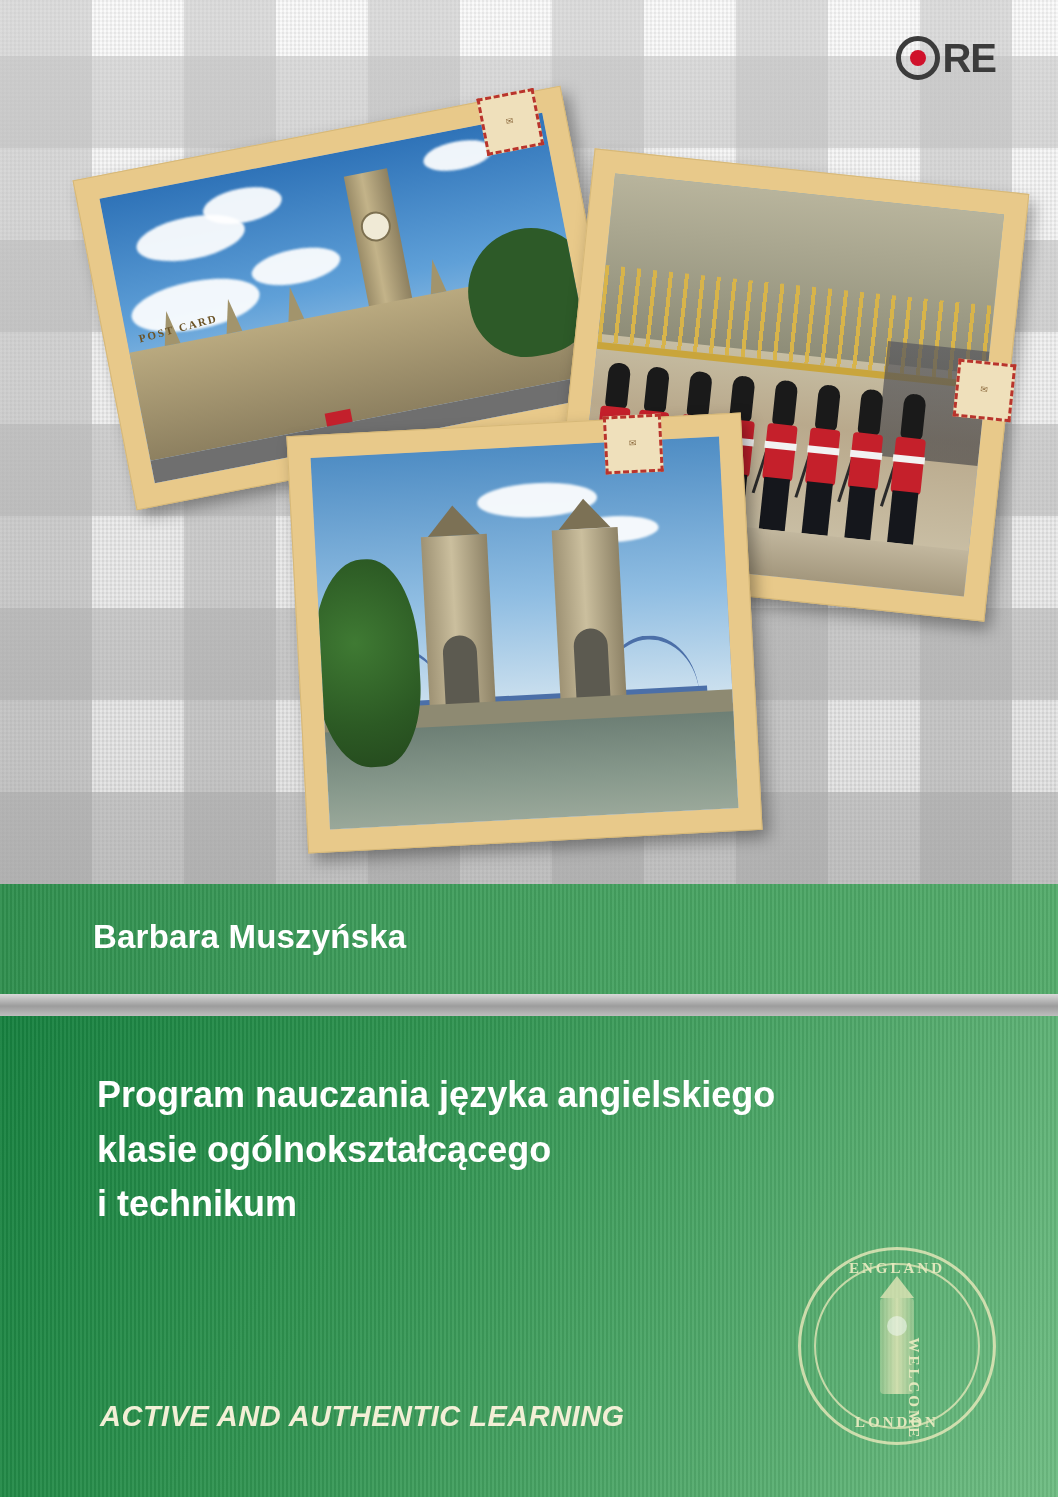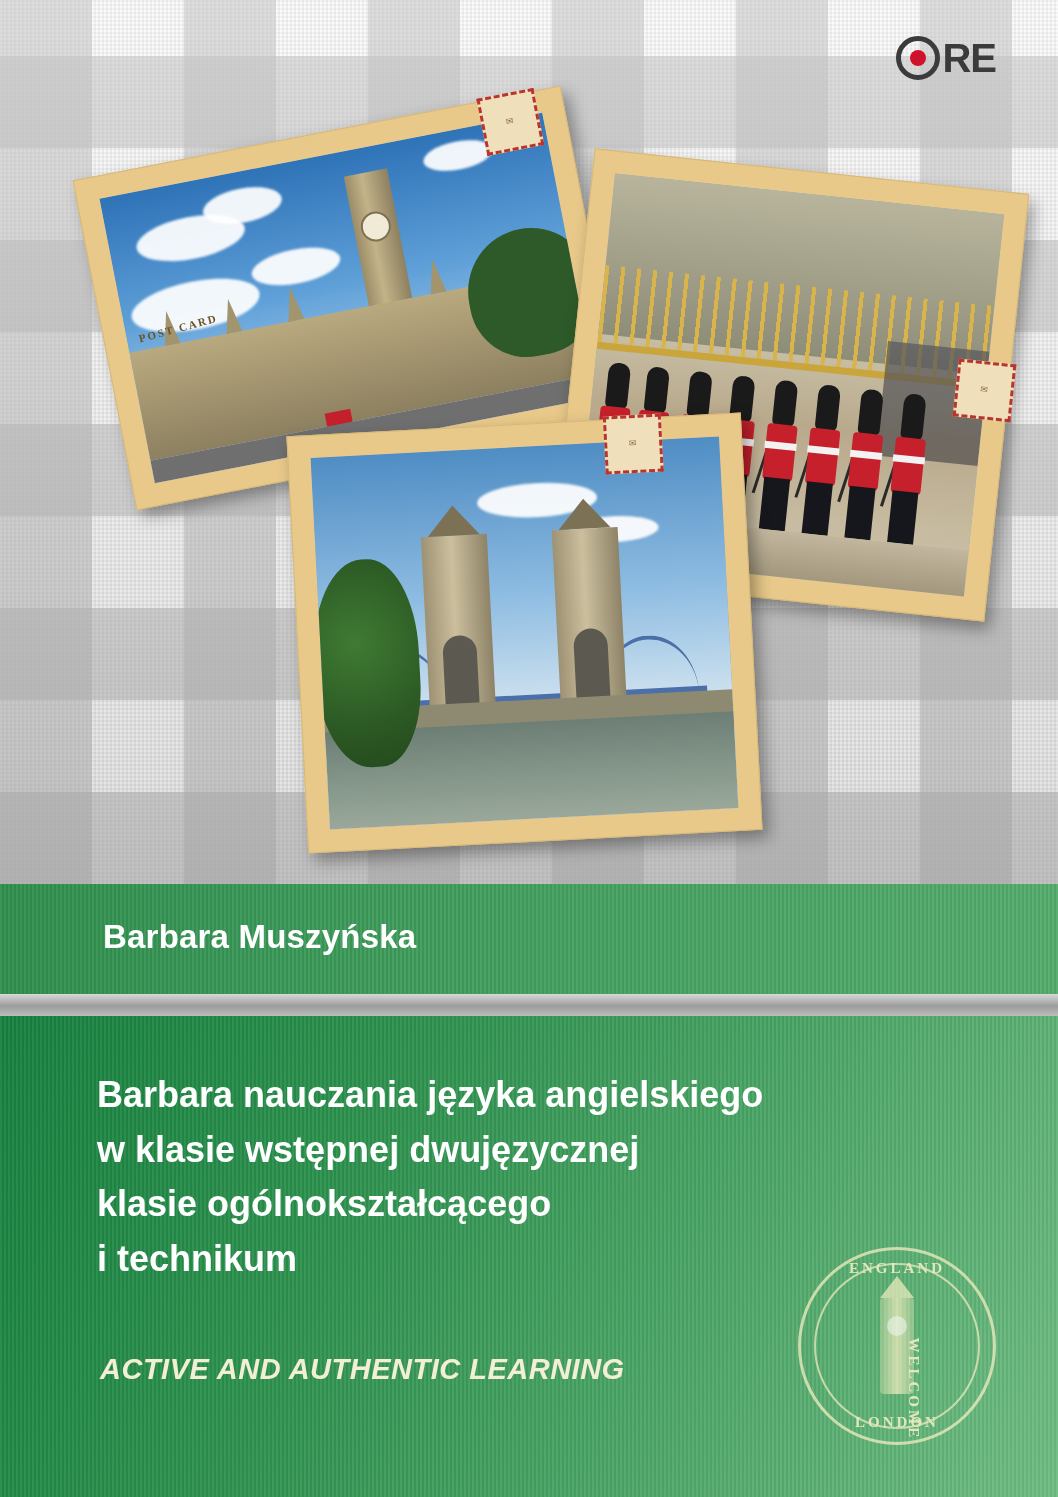--- a/index.html
+++ b/index.html
@@ -354,21 +354,21 @@
   .band-author {
     position: absolute;
     left: 0; top: 884px;
     width: 1058px; height: 110px;
     background:
       repeating-linear-gradient(90deg, rgba(255,255,255,0.05) 0 2px, rgba(0,0,0,0.05) 2px 4px),
       linear-gradient(90deg, #2f8f4e 0%, #3f9d5c 40%, #54ac6b 100%);
   }
   .author {
     position: absolute;
-    left: 103px;
+    left: 93px;
     top: 918px;
     font-size: 33px;
     font-weight: bold;
     color: #ffffff;
     letter-spacing: 0.2px;
     text-align: right;
   }
 
   
   .divider {
@@ -396,21 +396,21 @@
   .title-line {
     font-size: 36px;
     font-weight: bold;
     color: #ffffff;
     line-height: 1.52;
     white-space: nowrap;
   }
   .subtitle {
     position: absolute;
     left: 100px;
-    top: 1353px;
+    top: 1400px;
     font-size: 29px;
     font-weight: bold;
     font-style: italic;
     color: #f2efd6;
     letter-spacing: 0.5px;
   }
 
   
   .seal {
     position: absolute;
@@ -614,22 +614,21 @@
   </div>
 
   <div class="band-author"></div>
   <div class="author">Barbara Muszyńska</div>
 
   <div class="divider"></div>
 
   <div class="band-title"></div>
 
   <div class="title-wrap">
-    <div class="title-line">Barbara nauczania języka angielskiego</div>
-    <div class="title-line">w klasie wstępnej dwujęzycznej</div>
+    <div class="title-line">Program nauczania języka angielskiego</div>
     <div class="title-line">klasie ogólnokształcącego</div>
     <div class="title-line">i technikum</div>
   </div>
 
   <div class="subtitle">ACTIVE AND AUTHENTIC LEARNING</div>
 
   <div class="seal">
     <div class="ring2"></div>
     <div class="tower"></div>
     <div class="seal-text">

